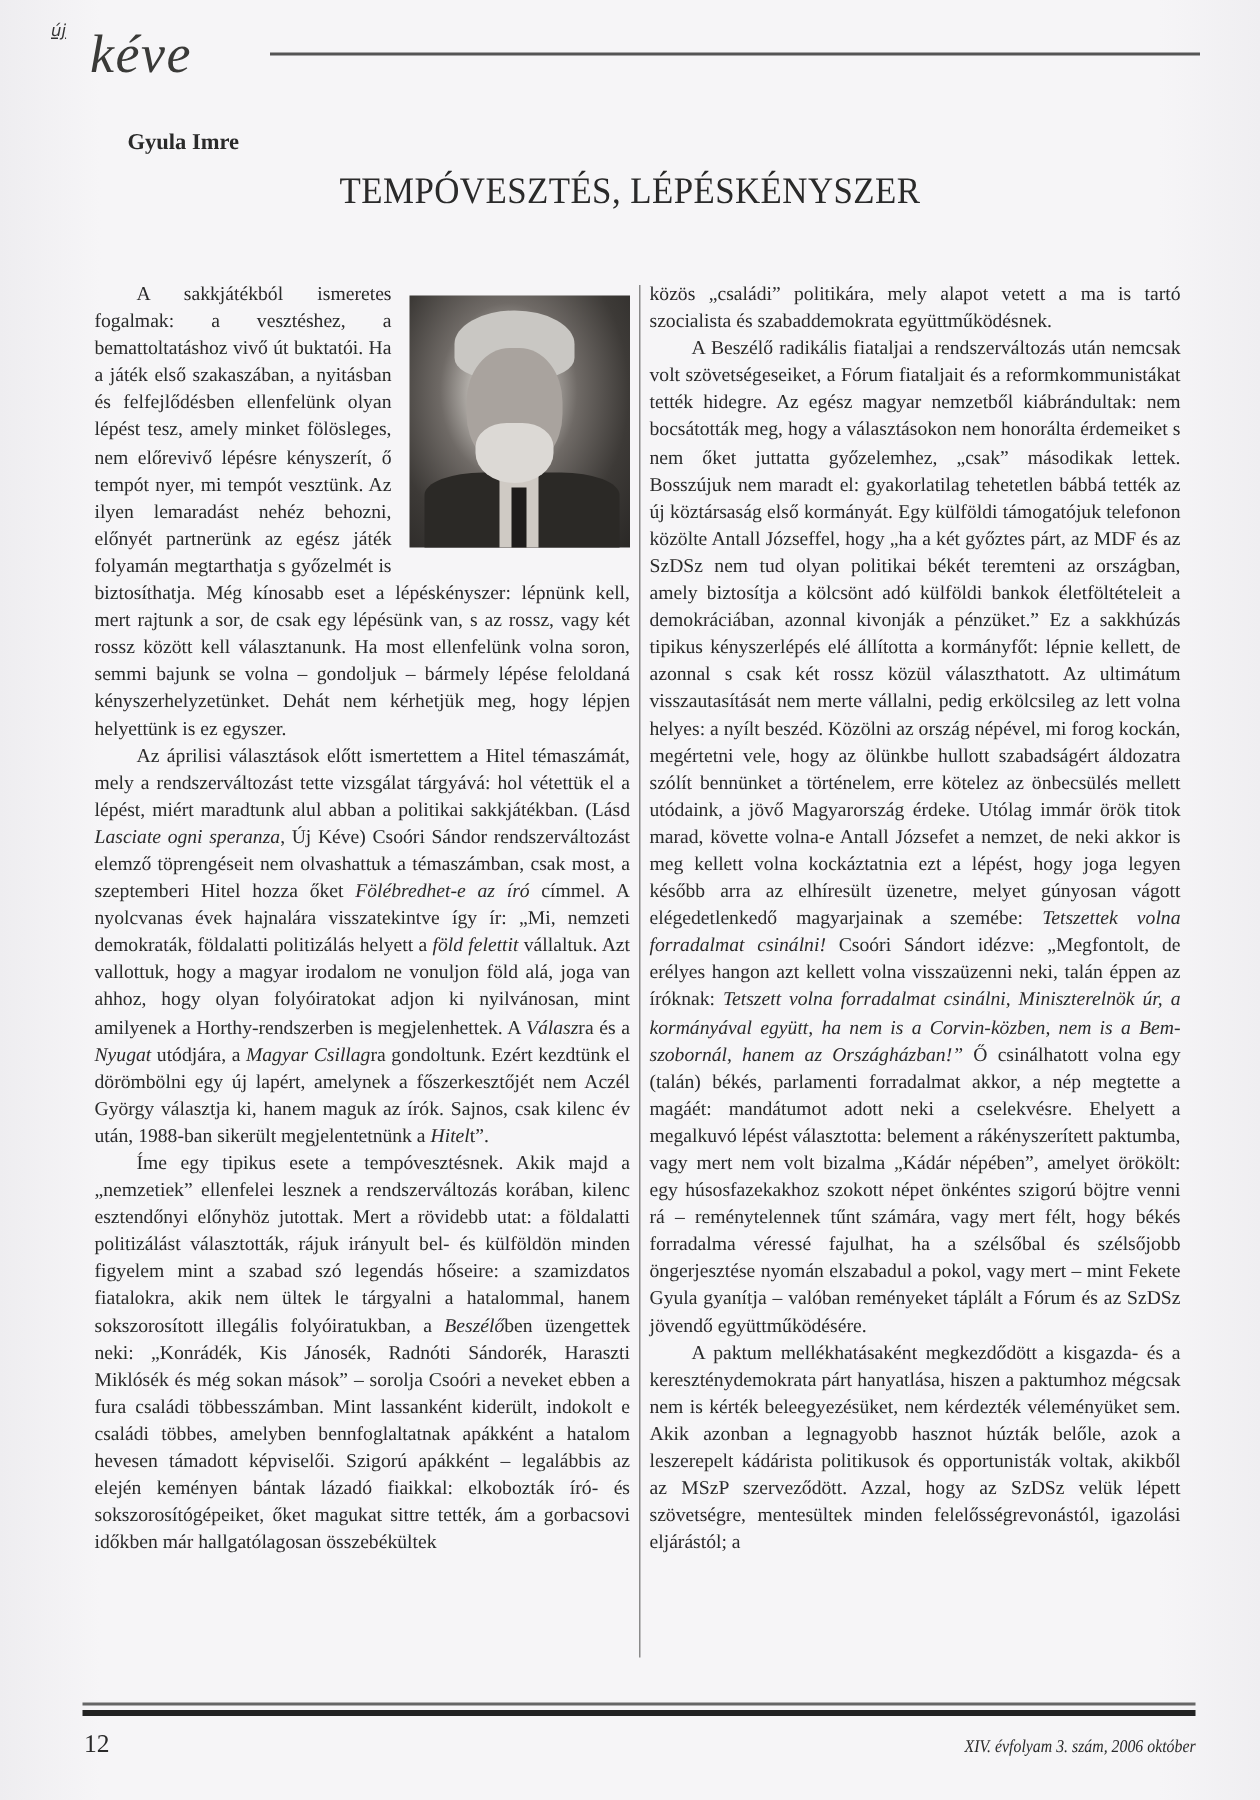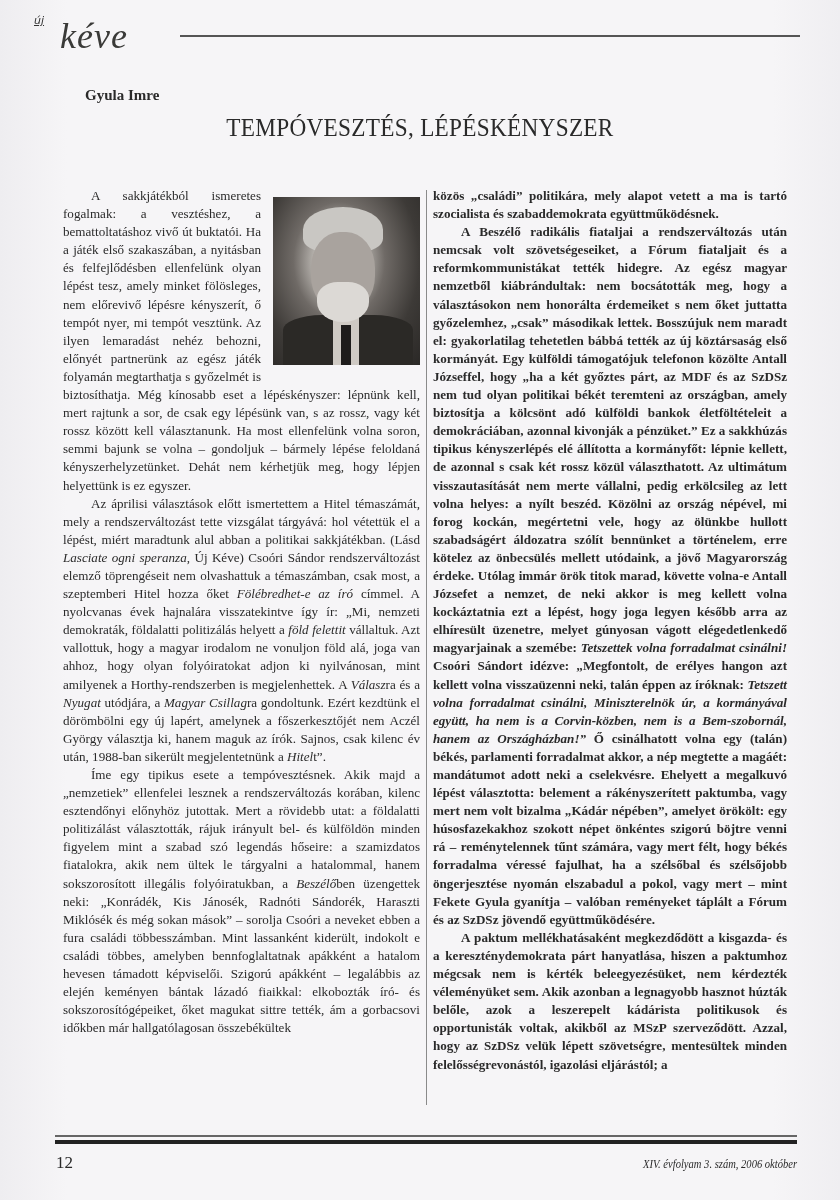--- a/index.html
+++ b/index.html
@@ -11,21 +11,21 @@
   .logo-small { position:absolute; left:0; top:0; font-size:11px; font-style:italic; color:#333; font-family:"DejaVu Sans", sans-serif;text-decoration:underline; }
   .logo-main { position:absolute; left:26px; top:2px; font-size:36px; font-style:italic; color:#3a3a38;
                font-family:Liberation Serif, serif; letter-spacing:1px; line-height:40px; }
   .header-rule { position:absolute; left:180px; top:35px; width:620px; height:2px; background:#555; }
   .author { position:absolute; left:85px; top:87px; font-size:15px; font-weight:bold; }
   .title { position:absolute; left:0; width:840px; top:114px; text-align:center; font-size:25px; letter-spacing:0.3px; transform:scaleX(0.93); }
   .col { position:absolute; font-size:13.1px; line-height:18.1px; text-align:justify; }
   .col p { margin:0; text-indent:28px; }
   .col p.noindent { text-indent:0; }
   .col-left { left:63px; top:187px; width:357px; }
-  .col-right { left:433px; top:187px; width:354px;font-weight:bold; }
+  .col-right { left:433px; top:187px; width:354px; }
   .divider { position:absolute; left:426px; top:190px; width:1px; height:915px; background:#8a8a8a; }
   .photo { float:right; width:147px; height:168px; margin:10px 0 6px 12px; position:relative;
            background:radial-gradient(ellipse at 45% 38%, #d6d4d0 0%, #b6b2ad 22%, #6f6a66 40%, #3d3a37 70%, #2a2826 100%); }
   .photo .hair { position:absolute; left:30px; top:10px; width:80px; height:45px; border-radius:50% 50% 30% 30%; background:#c9c7c3; }
   .photo .face { position:absolute; left:38px; top:35px; width:64px; height:80px; border-radius:45%; background:#a9a39e; }
   .photo .beard { position:absolute; left:44px; top:85px; width:52px; height:40px; border-radius:40% 40% 50% 50%; background:#dcd9d5; }
   .photo .jacket { position:absolute; left:10px; top:118px; width:130px; height:50px; background:#2b2926; border-radius:30% 30% 0 0; }
   .photo .shirt { position:absolute; left:60px; top:120px; width:26px; height:48px; background:#cfcac4; }
   .photo .tie { position:absolute; left:68px; top:128px; width:10px; height:40px; background:#1e1c1b; }
   .footer-rule1 { position:absolute; left:55px; top:1135px; width:742px; height:2px; background:#666; }

